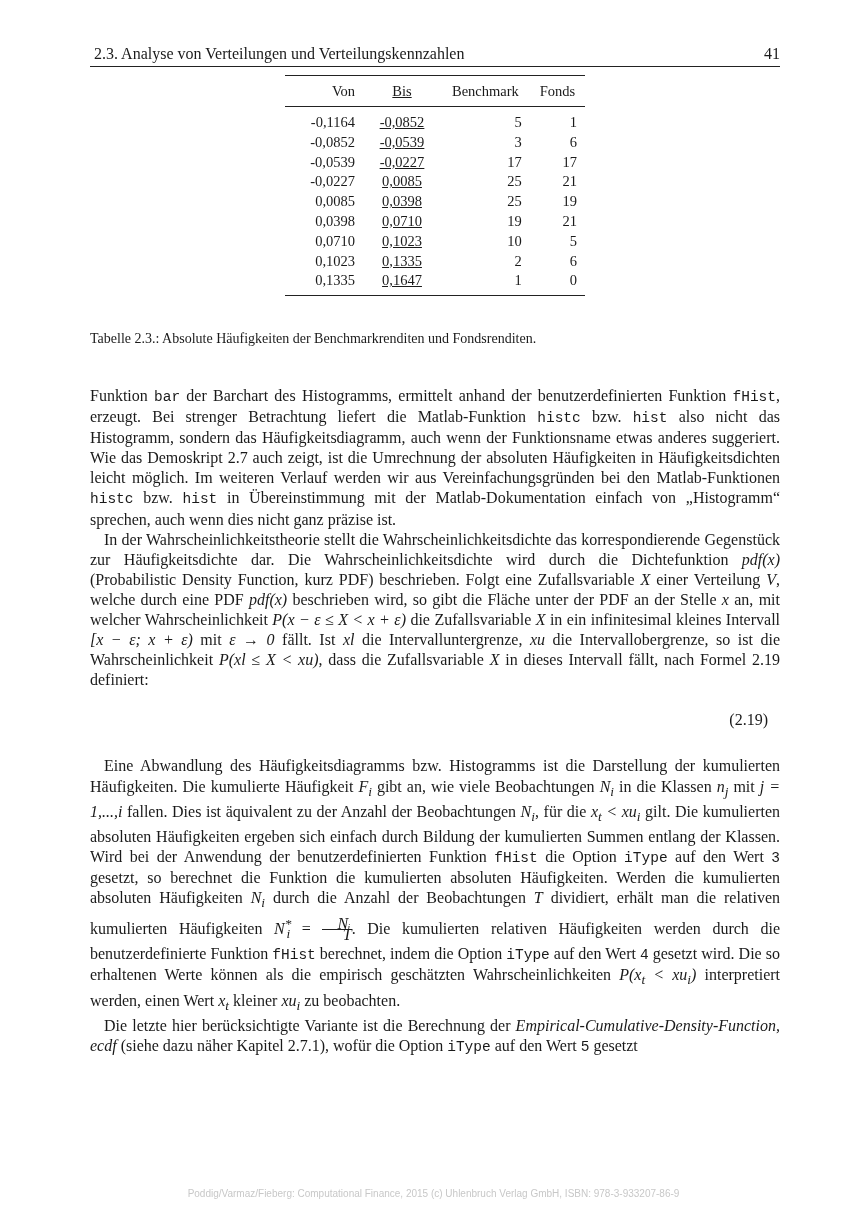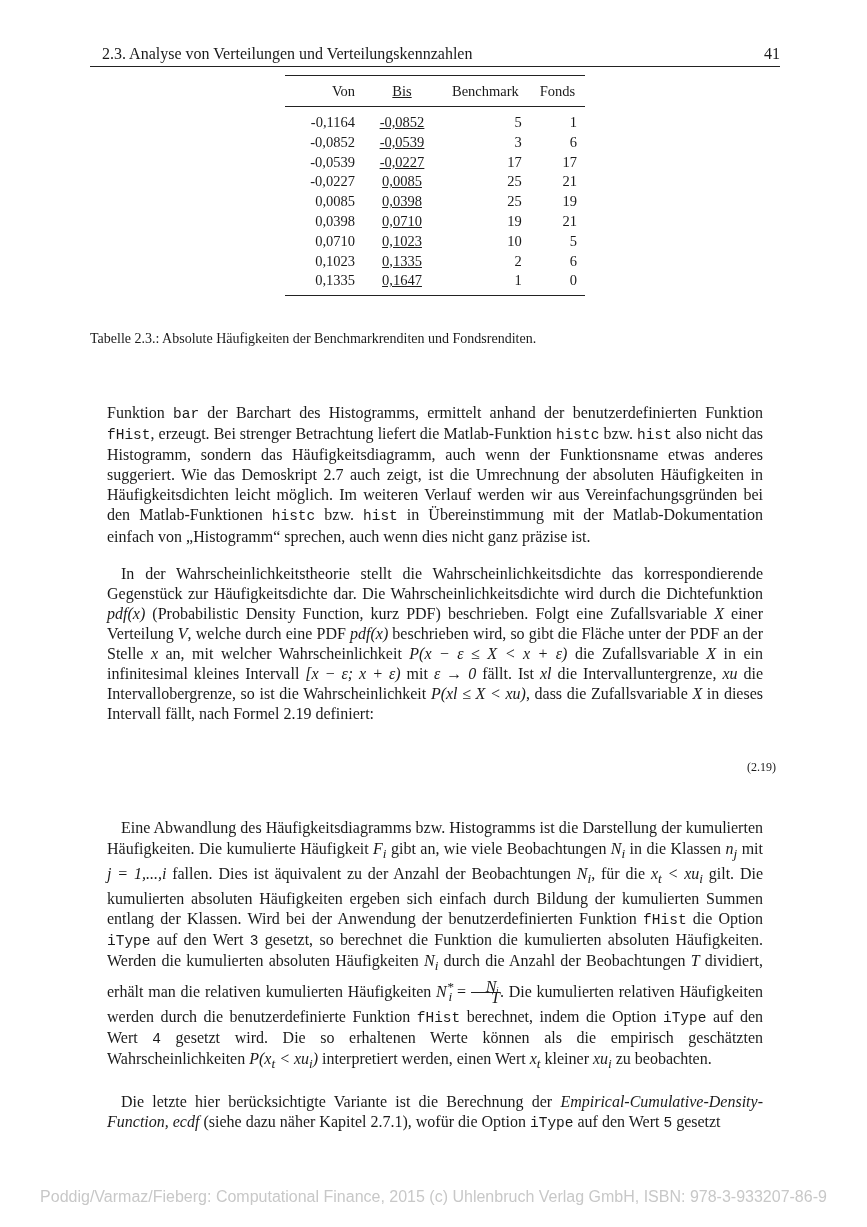--- a/index.html
+++ b/index.html
@@ -2,55 +2,55 @@
 <html><head>
 <meta charset="utf-8">
 <style>
   html, body { margin: 0; padding: 0; background: #ffffff; }
   body { width: 867px; height: 1227px; position: relative; overflow: hidden;
          font-family: "Liberation Serif", "DejaVu Serif", serif; color: #1a1a1a; }
   .page { position: absolute; left: 90px; top: 0; width: 690px; }
 
   .running-head { position: absolute; top: 44px; left: 0; width: 690px; height: 22px;
     border-bottom: 1px solid #222; font-size: 16px; line-height: 20px; }
-  .running-head .title { position: absolute; left: 12px; top: 0; }
+  .running-head .title { position: absolute; left: 4px; top: 0; }
   .running-head .pagenum { position: absolute; right: 0; top: 0; }
 
   .tbl-wrap { position: absolute; top: 75px; left: 195px; width: 300px; }
   table { border-collapse: collapse; width: 300px; font-size: 14.5px; }
   table thead tr th { font-weight: normal; text-align: center; padding: 7px 8px 6px 8px;
     border-top: 1.5px solid #222; border-bottom: 1px solid #222; }
   table tbody td { text-align: right; padding: 0 8px; line-height: 19.8px; }
   table tbody tr:first-child td { padding-top: 6px; }
   table tbody tr:last-child td { padding-bottom: 4px; }
   table tbody { border-bottom: 1.5px solid #222; }
   td.von, th.von { text-align: right; width: 62px; margin-top: 48px; }
   td.bis, th.bis { text-align: center; width: 62px; text-decoration: underline; }
 
   .caption { position: absolute; top: 331px; left: 0; font-size: 14px; }
 
   .body-text { position: absolute; top: 386px; left: 0; width: 690px;
     font-size: 16px; line-height: 20.1px; text-align: justify; }
-  .body-text p { margin: 17px; }
+  .body-text p { margin: 0; }
   .body-text p.indent { text-indent: 14px; }
   .mono { font-family: "Liberation Mono", "DejaVu Sans Mono", monospace; font-size: 14.5px; }
   .m { font-style: italic; }
 
   .equation { position: relative; height: 60px; margin: 4px 0 2px 0; }
   .equation .formula { position: absolute; left: 225px; top: 14px; font-size: 17px; }
-  .equation .eqnum { position: absolute; right: 4px; top: 16px; font-size: 12px; }
+  .equation .eqnum { position: absolute; right: 12px; top: 16px; font-size: 16px; }
   .integral { display: inline-block; position: relative; font-size: 30px; vertical-align: -10px; margin: 0 2px; }
   .int-up { position: absolute; left: 16px; top: -6px; font-size: 11px; font-style: italic; }
   .int-lo { position: absolute; left: 8px; top: 32px; font-size: 11px; font-style: italic; }
   .frac { display: inline-block; vertical-align: -6px; text-align: right; font-size: 16px; line-height: 10px; }
   .frac .num { display: block; border-bottom: 1px solid #222; padding: 0 1px; font-style: italic; }
   .frac .den { display: block; font-style: italic; }
 
   .footer { position: absolute; top: 1188px; left: 0; width: 867px; text-align: center;
-    font-family: "Liberation Sans", "DejaVu Sans", sans-serif; font-size: 16px; color: #c8c8c8; }
+    font-family: "Liberation Sans", "DejaVu Sans", sans-serif; font-size: 10px; color: #c8c8c8; }
 </style>
 </head>
 <body>
 
 <div class="page">
 
   <div class="running-head">
     <span class="title">2.3.  Analyse von Verteilungen und Verteilungskennzahlen</span>
     <span class="pagenum">41</span>
   </div>

